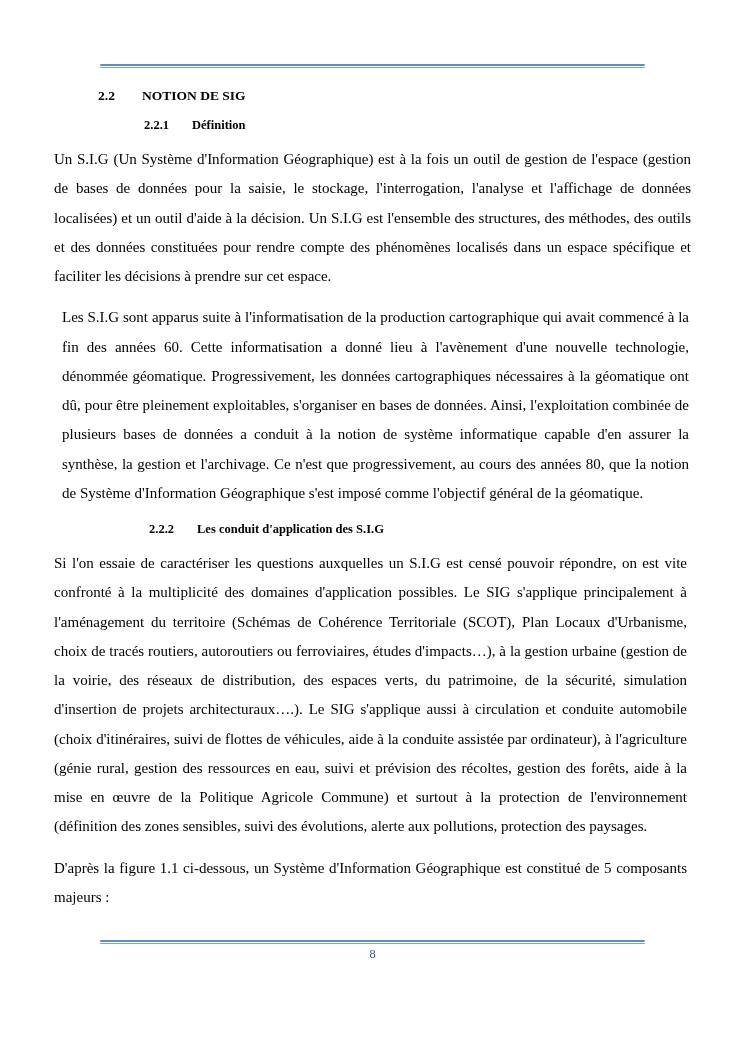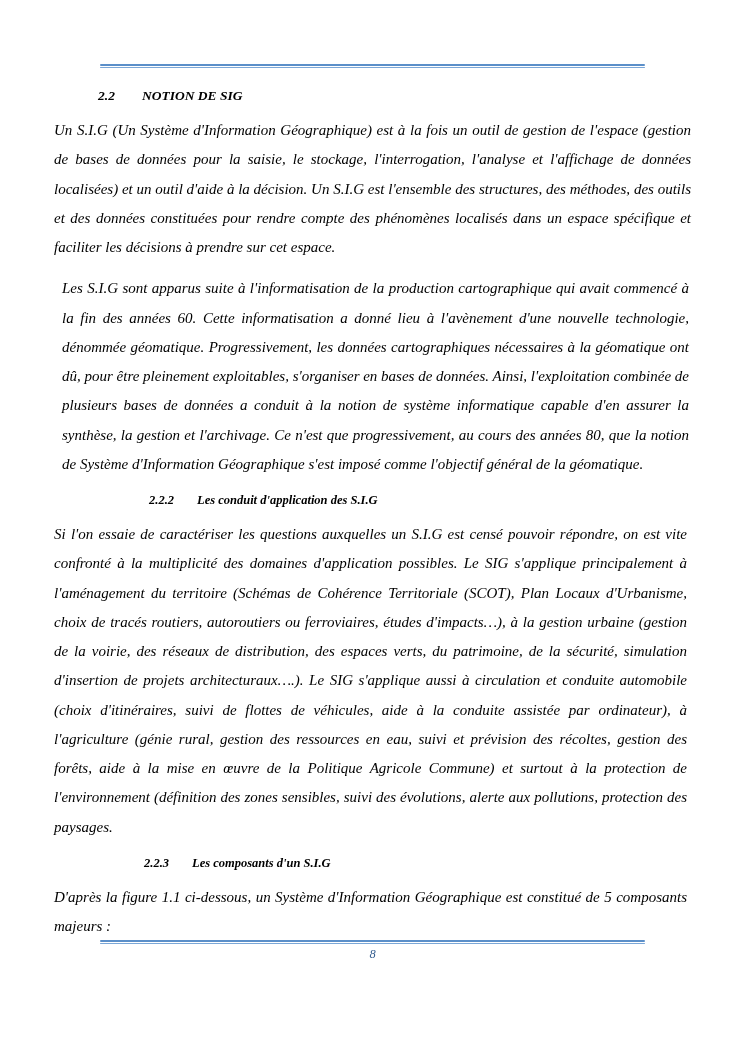--- a/index.html
+++ b/index.html
@@ -12,21 +12,20 @@
     background: #ffffff;
     font-family: "Liberation Serif", serif;
     color: #000000;
   }
   .page {
     position: relative;
     width: 745px;
     height: 1053px;
     box-sizing: border-box;
     padding: 9px;
-    font-style: italic;
   }
   .rule-top {
     position: absolute;
     left: 100px;
     top: 64px;
     width: 545px;
     height: 4px;
   }
   .rule-bottom {
     position: absolute;
@@ -107,35 +106,35 @@
     <div class="rule-inner"></div>
     <div class="rule-inner thin"></div>
   </div>
 
   <div class="content">
 
     <div class="h2">
       <span class="num">2.2</span><span>NOTION DE SIG</span>
     </div>
 
+    <div class="h3">
+      <span class="num">2.2.1</span><span>Définition</span>
+    </div>
 
     <p>Un S.I.G (Un Système d'Information Géographique) est à la fois un outil de gestion de l'espace (gestion de bases de données pour la saisie, le stockage, l'interrogation, l'analyse et l'affichage de données localisées) et un outil d'aide à la décision. Un S.I.G est l'ensemble des structures, des méthodes, des outils et des données constituées pour rendre compte des phénomènes localisés dans un espace spécifique et faciliter les décisions à prendre sur cet espace.</p>
 
 
     <p class="indent">Les S.I.G sont apparus suite à l'informatisation de la production cartographique qui avait commencé à la fin des années 60. Cette informatisation a donné lieu à l'avènement d'une nouvelle technologie, dénommée géomatique. Progressivement, les données cartographiques nécessaires à la géomatique ont dû, pour être pleinement exploitables, s'organiser en bases de données. Ainsi, l'exploitation combinée de plusieurs bases de données a conduit à la notion de système informatique capable d'en assurer la synthèse, la gestion et l'archivage. Ce n'est que progressivement, au cours des années 80, que la notion de Système d'Information Géographique s'est imposé comme l'objectif général de la géomatique.</p>
 
     <div class="h3 wide">
       <span class="num">2.2.2</span><span>Les conduit d'application des S.I.G</span>
     </div>
 
     <p class="indent2">Si l'on essaie de caractériser les questions auxquelles un S.I.G est censé pouvoir répondre, on est vite confronté à la multiplicité des domaines d'application possibles. Le SIG s'applique principalement à l'aménagement du territoire (Schémas de Cohérence Territoriale (SCOT), Plan Locaux d'Urbanisme, choix de tracés routiers, autoroutiers ou ferroviaires, études d'impacts…), à la gestion urbaine (gestion de la voirie, des réseaux de distribution, des espaces verts, du patrimoine, de la sécurité, simulation d'insertion de projets architecturaux….). Le SIG s'applique aussi à circulation et conduite automobile (choix d'itinéraires, suivi de flottes de véhicules, aide à la conduite assistée par ordinateur), à l'agriculture (génie rural, gestion des ressources en eau, suivi et prévision des récoltes, gestion des forêts, aide à la mise en œuvre de la Politique Agricole Commune) et surtout à la protection de l'environnement (définition des zones sensibles, suivi des évolutions, alerte aux pollutions, protection des paysages.</p>
 
-    <div class="h3">
-      <span class="num">2.2.3</span><span>Les composants d'un S.I.G</span>
-    </div>
 
     <p class="indent2">D'après la figure 1.1  ci-dessous, un Système d'Information Géographique est constitué de 5 composants majeurs :</p>
 
   </div>
 
   <div class="rule-bottom">
     <div class="rule-inner"></div>
     <div class="rule-inner thin"></div>
   </div>
 

